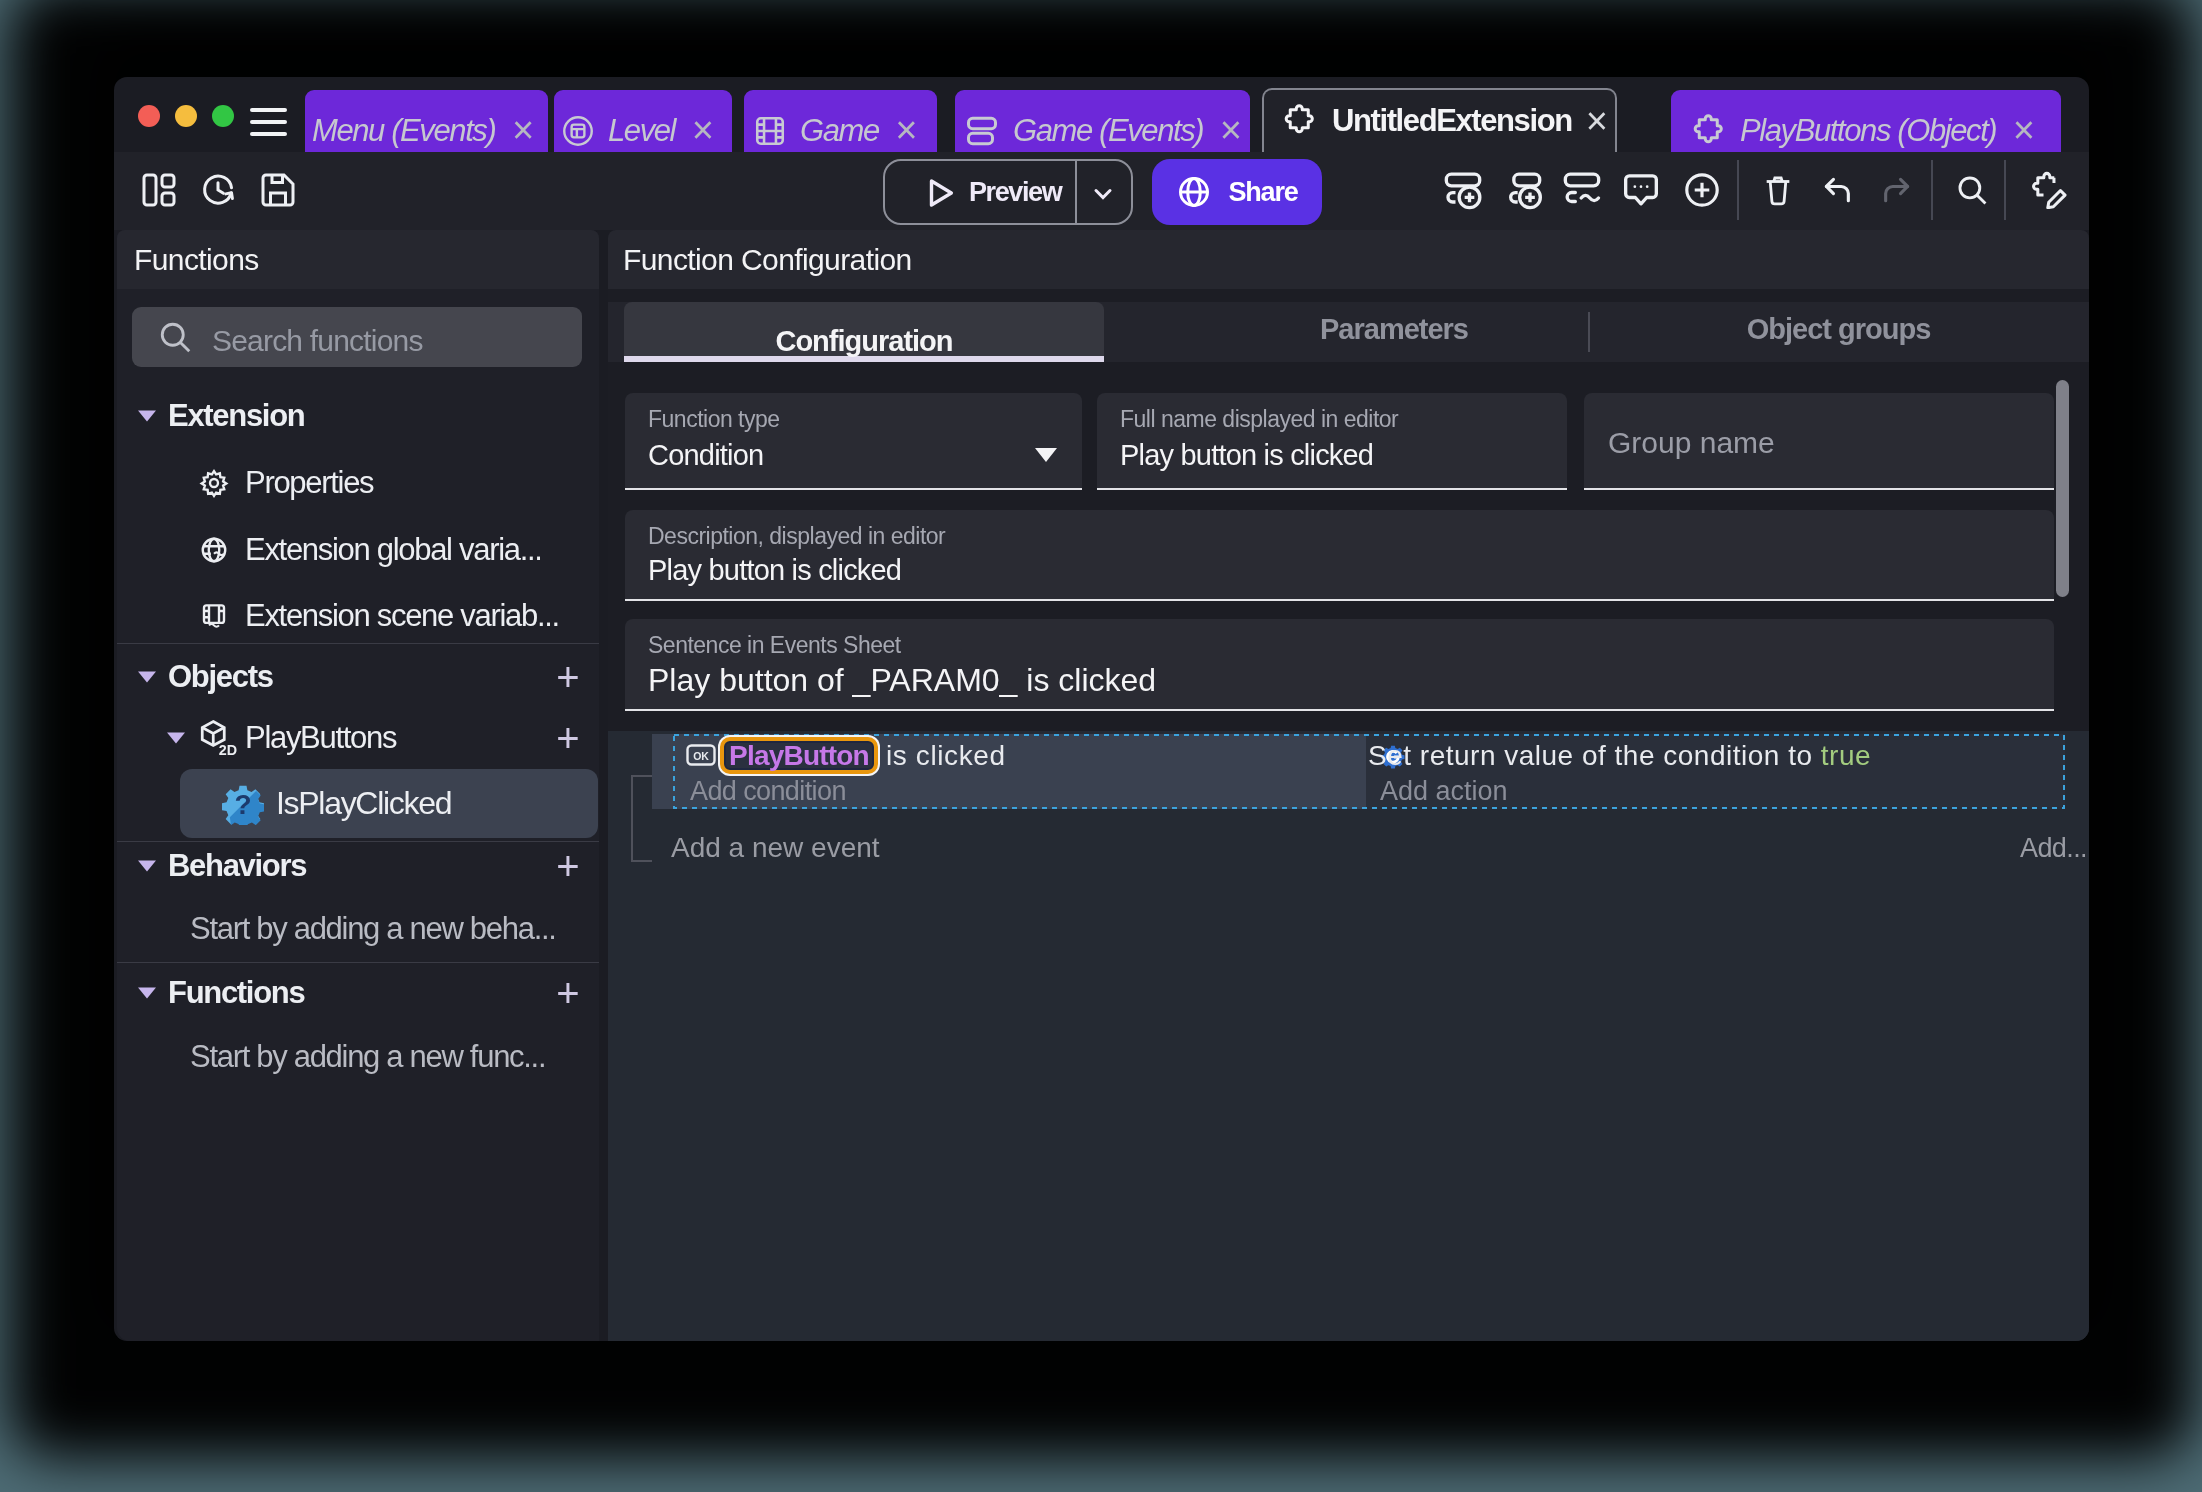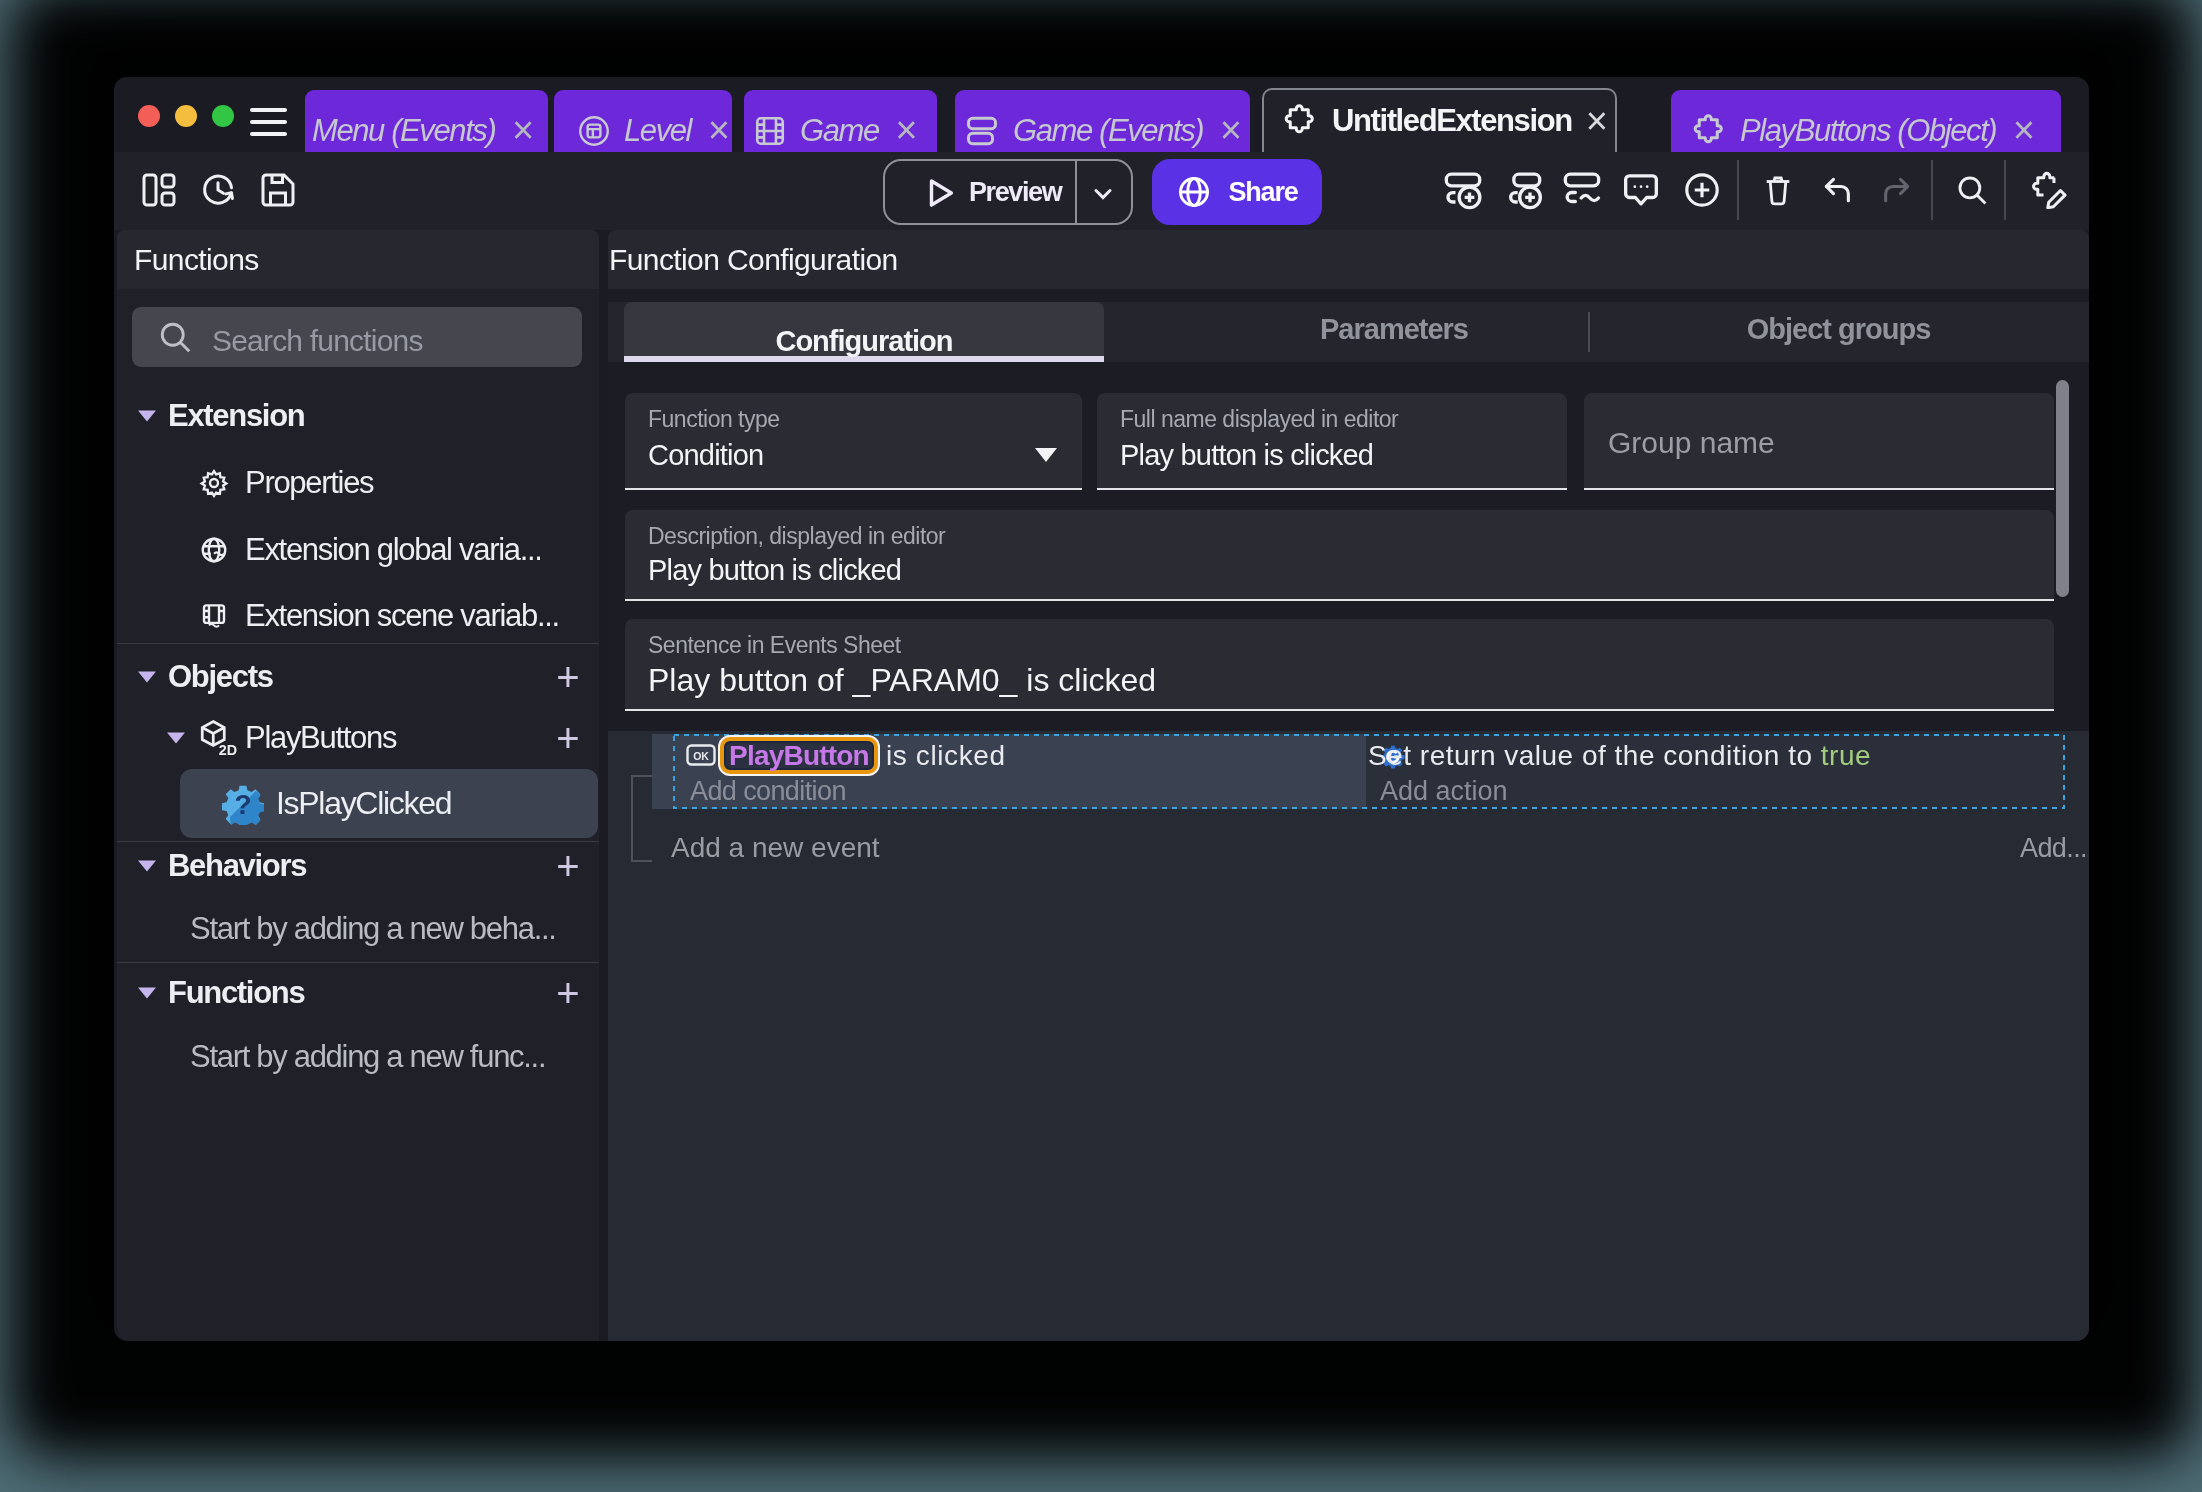--- a/index.html
+++ b/index.html
@@ -47,21 +47,21 @@
 <body>
 <div id="win">
 
   <div class="tl" style="left:24px;top:28px;background:#f35e56;"></div>
   <div class="tl" style="left:61px;top:28px;background:#f5bd3e;"></div>
   <div class="tl" style="left:98px;top:28px;background:#32c644;"></div>
   <div class="hline" style="left:136px;top:31px;"></div>
   <div class="hline" style="left:136px;top:43px;"></div>
   <div class="hline" style="left:136px;top:55px;"></div>
   <div class="tab" style="left:191px;width:243px;padding-left:7px;box-sizing:border-box;">Menu (Events)<span class="x">×</span></div>
-  <div class="tab" style="left:440px;width:178px;padding-left:23px;box-sizing:border-box;"><svg class="ticon" width="34" height="34" viewBox="0 0 24 24" fill="none" stroke="#c8cad2" stroke-width="1.7">
+  <div class="tab" style="left:440px;width:178px;padding-left:7px;box-sizing:border-box;"><svg class="ticon" width="34" height="34" viewBox="0 0 24 24" fill="none" stroke="#c8cad2" stroke-width="1.7">
         <circle cx="12" cy="12" r="9.7"></circle>
         <rect x="7.5" y="7.5" width="9" height="9" rx="1.6"></rect>
         <path d="M7.5 10.7 h9 M11.2 10.7 V16.5"></path>
       </svg>Level<span class="x">×</span></div>
   <div class="tab" style="left:630px;width:193px;padding-left:9px;box-sizing:border-box;"><svg class="ticon" width="34" height="34" viewBox="0 0 24 24" fill="none" stroke="#c8cad2" stroke-width="1.8">
         <rect x="3" y="3" width="18" height="18" rx="2.5"></rect>
         <path d="M7.8 3 v18 M16.2 3 v18 M7.8 12 h8.4 M3 7.5 h4.8 M3 12 h4.8 M3 16.5 h4.8 M16.2 7.5 h4.8 M16.2 12 h4.8 M16.2 16.5 h4.8"></path>
       </svg>Game<span class="x">×</span></div>
   <div class="tab" style="left:841px;width:295px;padding-left:9px;box-sizing:border-box;"><svg class="ticon" width="36" height="36" viewBox="0 0 24 24" fill="none" stroke="#c8cad2" stroke-width="2">
         <rect x="3" y="3.5" width="18" height="7" rx="2.8"></rect>
@@ -224,21 +224,21 @@
     <div class="sline" style="top:732px;"></div>
 
     <div class="tri" style="left:21px;top:763px;"></div>
     <div class="row bold" style="left:51px;top:763px;transform:translateY(-50%);">Functions</div>
     <div class="plus" style="left:451px;top:763px;">+</div>
     <div class="row gray" style="left:73px;top:827px;transform:translateY(-50%);">Start by adding a new func...</div>
   </div>
 
   <div class="abs" id="rpanel">
     <div class="phead">
-        <span style="margin-left:1px;">Function Configuration</span>
+        <span style="margin-left:15px;">Function Configuration</span>
       </div>
 
     <div class="abs" style="left:0;top:72px;width:1481px;height:60px;background:#24252d;"></div>
     <div class="abs" style="left:16px;top:72px;width:480px;height:60px;background:#36373f;border-radius:8px 8px 0 0;"></div>
     <div class="abs" style="left:16px;top:126px;width:480px;height:6px;background:#ded8ec;"></div>
     <div class="abs" style="left:16px;top:84px;width:480px;height:54px;color:#f4f4f6;font-weight:bold;font-size:29px;letter-spacing:-1px;display:flex;align-items:center;justify-content:center;">Configuration</div>
     <div class="abs" style="left:496px;top:72px;width:484px;height:54px;color:#90929c;font-weight:bold;font-size:29px;letter-spacing:-1px;display:flex;align-items:center;justify-content:center;margin-left:48px;">Parameters</div>
     <div class="abs" style="left:980px;top:82px;width:2px;height:40px;background:#4a4b55;"></div>
     <div class="abs" style="left:980px;top:72px;width:501px;height:54px;color:#90929c;font-weight:bold;font-size:29px;letter-spacing:-1px;display:flex;align-items:center;justify-content:center;">Object groups</div>
 

